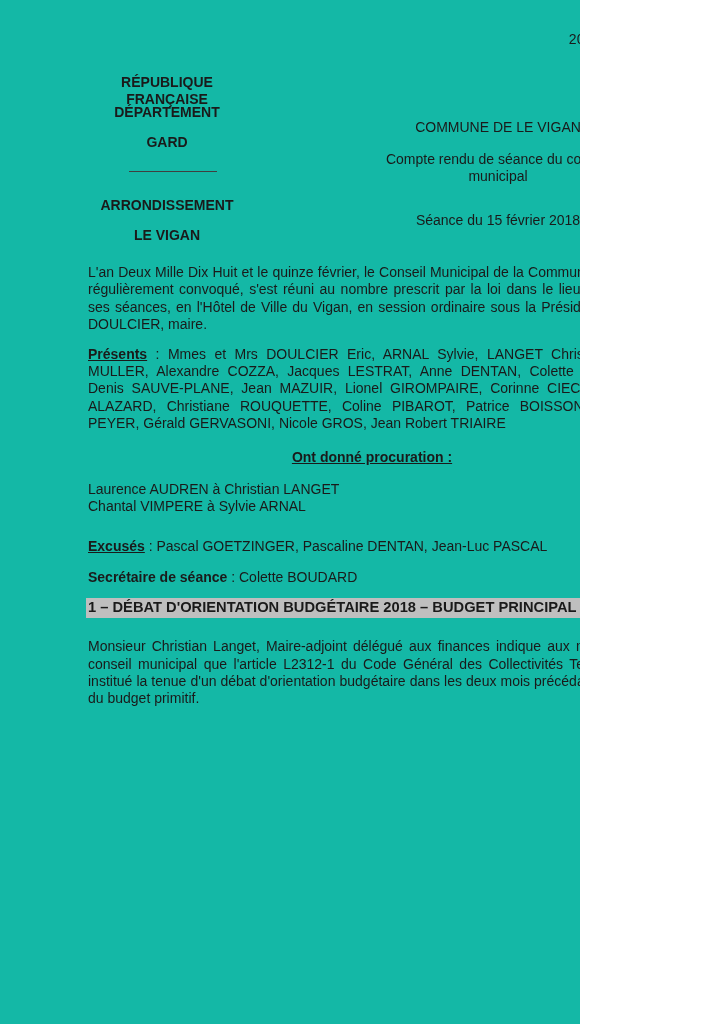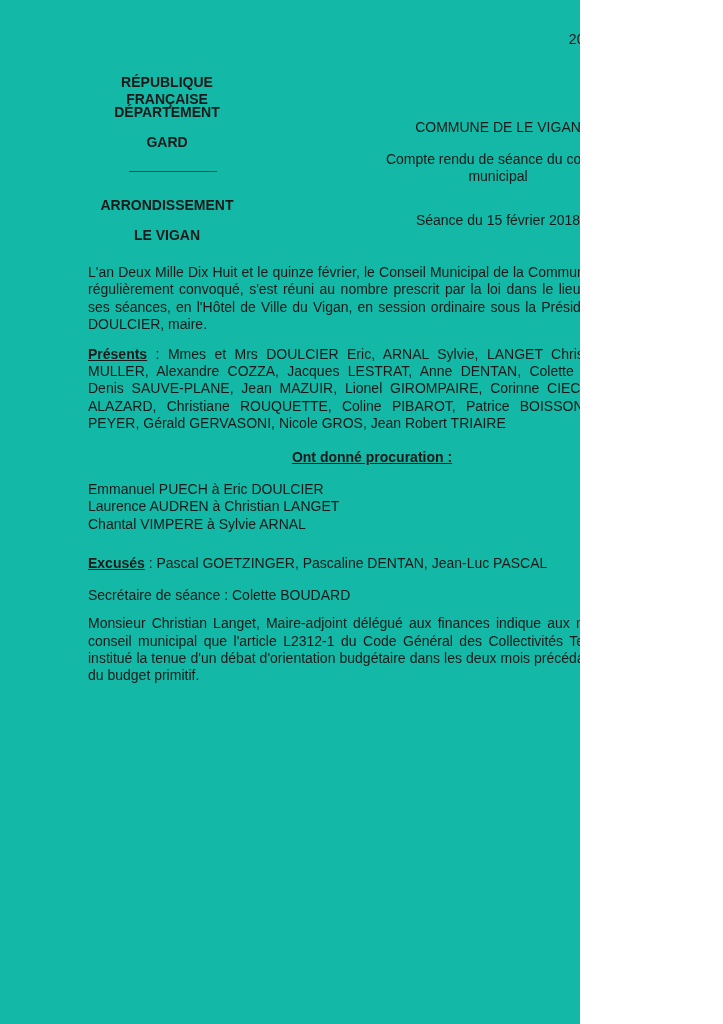--- a/index.html
+++ b/index.html
@@ -49,21 +49,21 @@
     text-align: justify;
   }
   .content p { margin: 0 0 12px 0; }
   p.p-intro      { margin-bottom: 12px; }
   p.p-presents   { margin-bottom: 16px; }
   p.p-proxylabel { margin-bottom: 15px; text-align: center; }
   div.proxies    { margin: 0 0 22px 0; text-align: left; }
   p.p-excuses    { margin-bottom: 14px; text-align: left; }
   p.p-secretaire { margin-bottom: 11px; text-align: left; }
   p.p-adoption   { margin-bottom: 26px; text-align: left; }
-  .bold { font-weight: normal; }
+  .bold { font-weight: bold; }
   .bold-underline { font-weight: bold; text-decoration: underline; }
   .section-heading {
     margin: 0 0 20px 0; text-align: left;
     font-weight: bold; font-size: 14.7px;
   }
   .section-heading .hilite {
     display: inline-block;
     background: var(--highlight-color, #bfbfbf);
     padding: 1px 4px 2px 2px;
     margin-left: -2px;
@@ -99,30 +99,30 @@
 
   <div class="content">
 
     <p class="p-intro">L'an Deux Mille Dix Huit et le quinze février, le Conseil Municipal de la Commune du Vigan, régulièrement convoqué, s'est réuni au nombre prescrit par la loi dans le lieu habituel de ses séances, en l'Hôtel de Ville du Vigan, en session ordinaire sous la Présidence d' Eric DOULCIER, maire.</p>
 
     <p class="p-presents"><span class="bold-underline">Présents</span><span> : Mmes et Mrs  DOULCIER Eric, ARNAL Sylvie, LANGET Christian, Pierre MULLER, Alexandre COZZA, Jacques LESTRAT, Anne DENTAN, Colette BOUDARD, Denis SAUVE-PLANE, Jean MAZUIR, Lionel GIROMPAIRE, Corinne CIECKO, Sophie ALAZARD, Christiane ROUQUETTE, Coline PIBAROT, Patrice BOISSON,Yvette DE PEYER,  Gérald GERVASONI, Nicole GROS, Jean Robert TRIAIRE</span></p>
 
     <p class="p-proxylabel"><span class="bold-underline">Ont donné procuration : </span></p>
 
     <div class="proxies">
-      <div>Emmanuel PUECH à Eric DOULCIER</div>
       <div>Laurence AUDREN à Christian LANGET</div>
       <div>Chantal VIMPERE à Sylvie ARNAL</div>
     </div>
 
     <p class="p-excuses"><span class="bold-underline">Excusés</span><span> : Pascal GOETZINGER, Pascaline DENTAN, Jean-Luc PASCAL</span></p>
 
     <p class="p-secretaire"><span class="bold">Secrétaire de séance</span><span> : Colette BOUDARD</span></p>
 
 
+    <div class="section-heading"><span class="hilite">1 – DÉBAT D'ORIENTATION BUDGÉTAIRE 2018 – BUDGET PRINCIPAL</span></div>
 
     <p class="p-sec1-1">Monsieur Christian Langet, Maire-adjoint délégué aux finances indique aux membres du conseil municipal que l'article L2312-1 du Code Général des Collectivités Territoriales a institué la tenue d'un débat d'orientation budgétaire dans les deux mois précédant l'examen du budget primitif.</p>
 
     <p class="p-sec1-2"><br>
       </p>
 
   </div>
 </div>
 
 </body></html>

